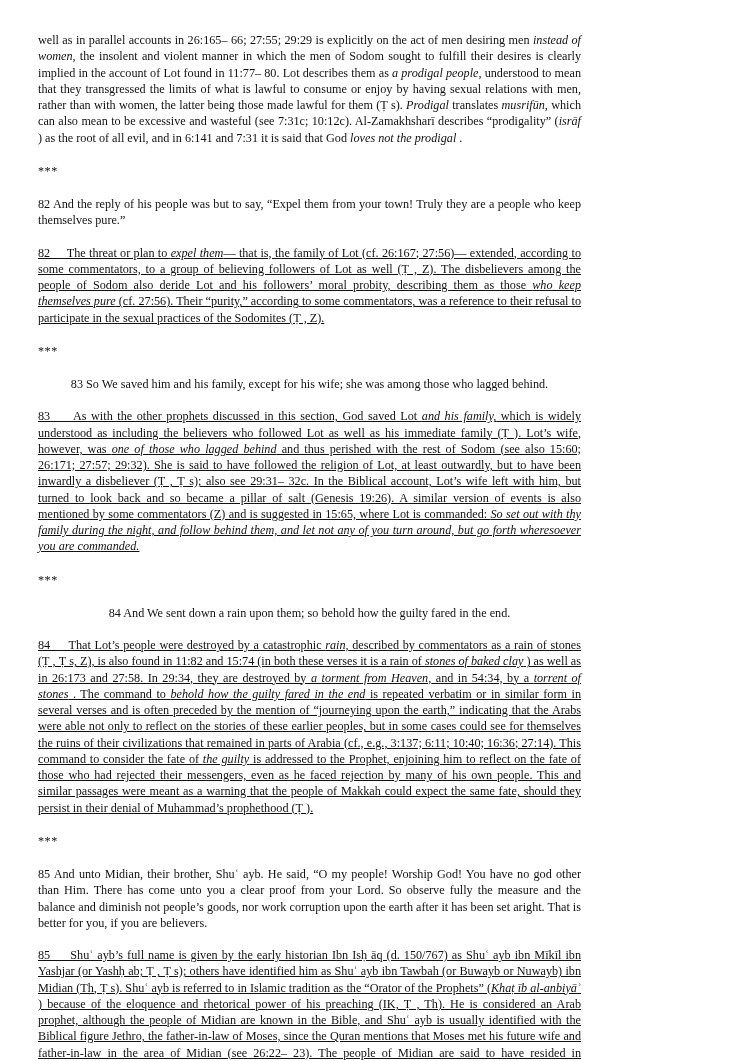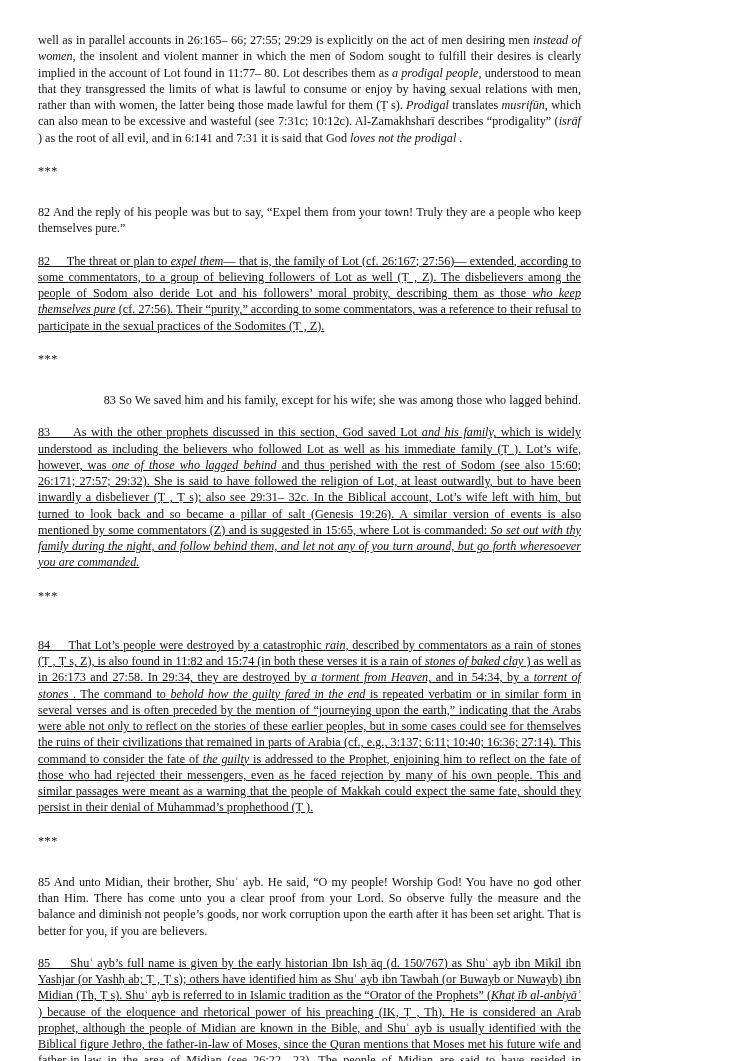--- a/index.html
+++ b/index.html
@@ -25,39 +25,39 @@
   }
   .block {
     font-size: 12.2px;
     line-height: 16.25px;
     text-align: justify;
     text-justify: inter-word;
     margin: 0;
     color: #111111;
   }
   .para-verse {
-    margin-top: 8px;
+    margin-top: 0;
     margin-bottom: 0;
   }
   .gap-small { height: 16px; }
   .gap-med   { height: 17px; }
   .sep {
     font-size: 12.2px;
     line-height: 16.25px;
     letter-spacing: 0.5px;
     margin: 0;
     color: #111111;
     text-align: left;
   }
   .commentary {
     text-align: justify;
     text-decoration: underline;
   }
   i, em { font-style: italic; }
-  .nojust { text-align: right; }
+  .nojust { text-align: center; }
 </style>
 </head>
 <body>
 
 <div class="page">
 
   <p class="block">well as in parallel accounts in 26:165– 66; 27:55; 29:29 is explicitly on the act of men desiring men <i>instead of women,</i> the insolent and violent manner in which the men of Sodom sought to fulfill their desires is clearly implied in the account of Lot found in 11:77– 80. Lot describes them as <i>a prodigal people,</i> understood to mean that they transgressed the limits of what is lawful to consume or enjoy by having sexual relations with men, rather than with women, the latter being those made lawful for them (Ṭ s). <i>Prodigal</i> translates <i>musrifūn,</i> which can also mean to be excessive and wasteful (see 7:31c; 10:12c). Al-Zamakhsharī describes “prodigality” (<i>isrāf</i> ) as the root of all evil, and in 6:141 and 7:31 it is said that God <i>loves not the prodigal</i> .</p>
 
   <div class="gap-med"></div>
   <p class="sep">***</p>
@@ -76,20 +76,21 @@
   <p class="block para-verse nojust">83 So We saved him and his family, except for his wife; she was among those who lagged behind.</p>
 
   <div class="gap-small"></div>
 
   <p class="block commentary">83 &nbsp;&nbsp;&nbsp;&nbsp;As with the other prophets discussed in this section, God saved Lot <i>and his family,</i> which is widely understood as including the believers who followed Lot as well as his immediate family (Ṭ ). Lot’s wife, however, was <i>one of those who lagged behind</i> and thus perished with the rest of Sodom (see also 15:60; 26:171; 27:57; 29:32). She is said to have followed the religion of Lot, at least outwardly, but to have been inwardly a disbeliever (Ṭ , Ṭ s); also see 29:31– 32c. In the Biblical account, Lot’s wife left with him, but turned to look back and so became a pillar of salt (Genesis 19:26). A similar version of events is also mentioned by some commentators (Z) and is suggested in 15:65, where Lot is commanded: <i>So set out with thy family during the night, and follow behind them, and let not any of you turn around, but go forth wheresoever you are commanded.</i></p>
 
   <div class="gap-med"></div>
   <p class="sep">***</p>
   <div class="gap-med"></div>
 
+  <p class="block para-verse nojust">84 And We sent down a rain upon them; so behold how the guilty fared in the end.</p>
 
   <div class="gap-small"></div>
 
   <p class="block commentary">84 &nbsp;&nbsp;&nbsp;&nbsp;That Lot’s people were destroyed by a catastrophic <i>rain,</i> described by commentators as a rain of stones (Ṭ , Ṭ s, Z), is also found in 11:82 and 15:74 (in both these verses it is a rain of <i>stones of baked clay</i> ) as well as in 26:173 and 27:58. In 29:34, they are destroyed by <i>a torment from Heaven,</i> and in 54:34, by a <i>torrent of stones</i> . The command to <i>behold how the guilty fared in the end</i> is repeated verbatim or in similar form in several verses and is often preceded by the mention of “journeying upon the earth,” indicating that the Arabs were able not only to reflect on the stories of these earlier peoples, but in some cases could see for themselves the ruins of their civilizations that remained in parts of Arabia (cf., e.g., 3:137; 6:11; 10:40; 16:36; 27:14). This command to consider the fate of <i>the guilty</i> is addressed to the Prophet, enjoining him to reflect on the fate of those who had rejected their messengers, even as he faced rejection by many of his own people. This and similar passages were meant as a warning that the people of Makkah could expect the same fate, should they persist in their denial of Muhammad’s prophethood (Ṭ ).</p>
 
   <div class="gap-med"></div>
   <p class="sep">***</p>
   <div class="gap-med"></div>
 
   <p class="block para-verse">85 And unto Midian, their brother, Shuʿ ayb. He said, “O my people! Worship God! You have no god other than Him. There has come unto you a clear proof from your Lord. So observe fully the measure and the balance and diminish not people’s goods, nor work corruption upon the earth after it has been set aright. That is better for you, if you are believers.</p>

